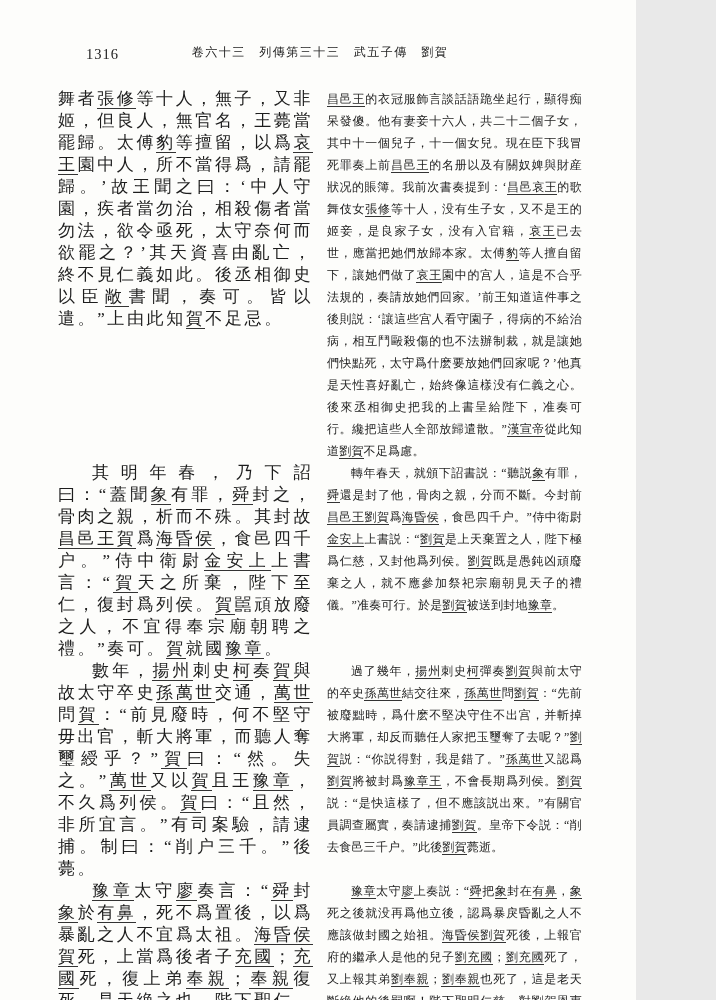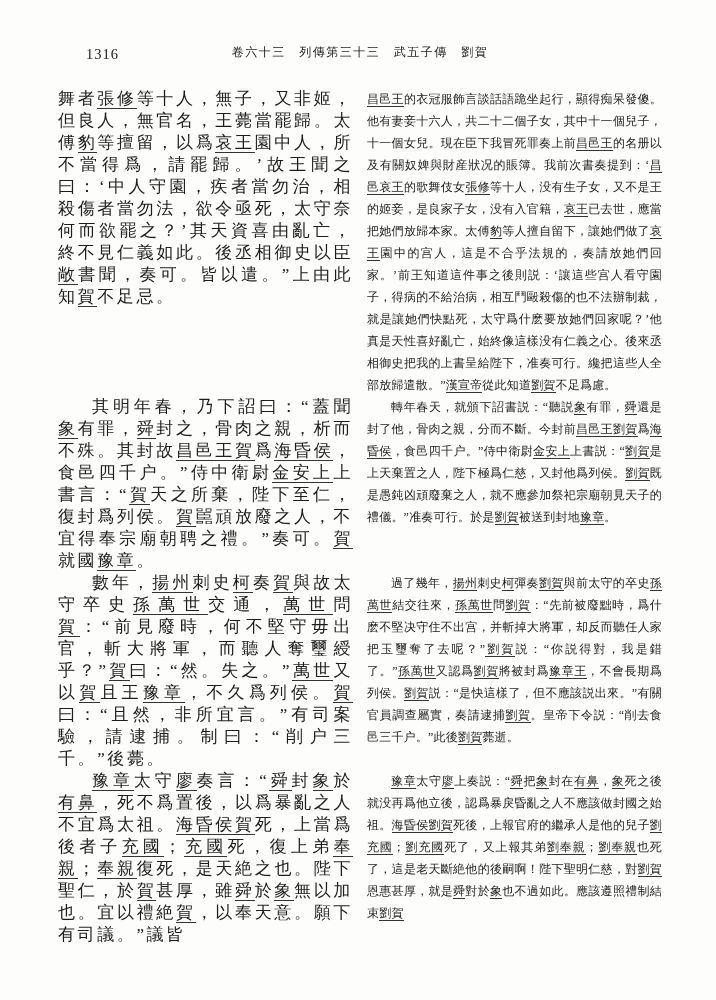--- a/index.html
+++ b/index.html
@@ -1,18 +1,18 @@
 <!DOCTYPE html>
 <html><head>
 <meta charset="utf-8">
 <style>
   html,body{margin:0;padding:0;background:#e9e9e9;}
   .page{
     position:relative;
-    width:716px;height:1000px;
+    width:636px;height:1000px;
     box-sizing:border-box;
     background:#fdfdfb;
     color:#1d1d1d;
     font-family:"Liberation Serif","DejaVu Serif",serif;
     padding:44px 54px 0 58px;
     overflow:hidden;
   }
   .page-header{
     position:relative;
     height:20px;

